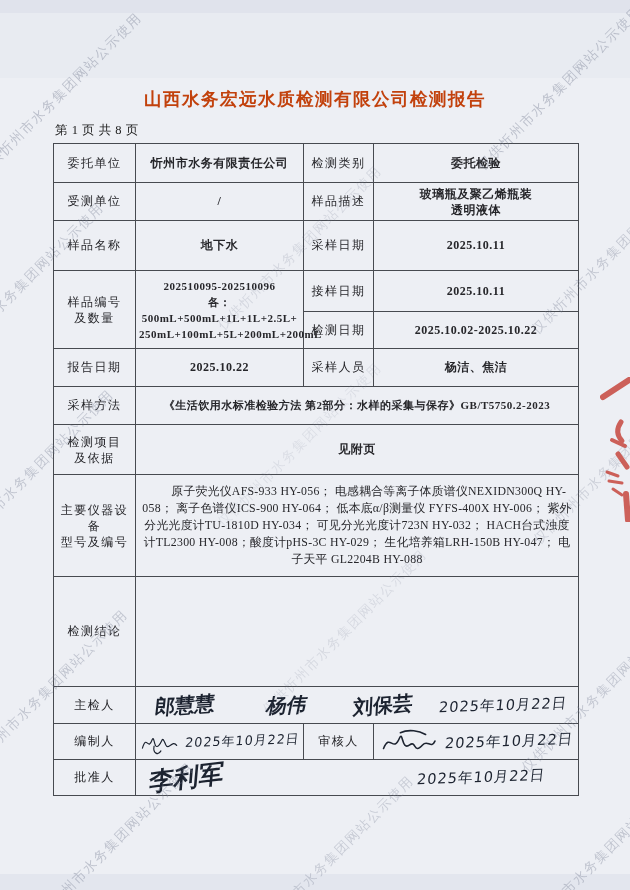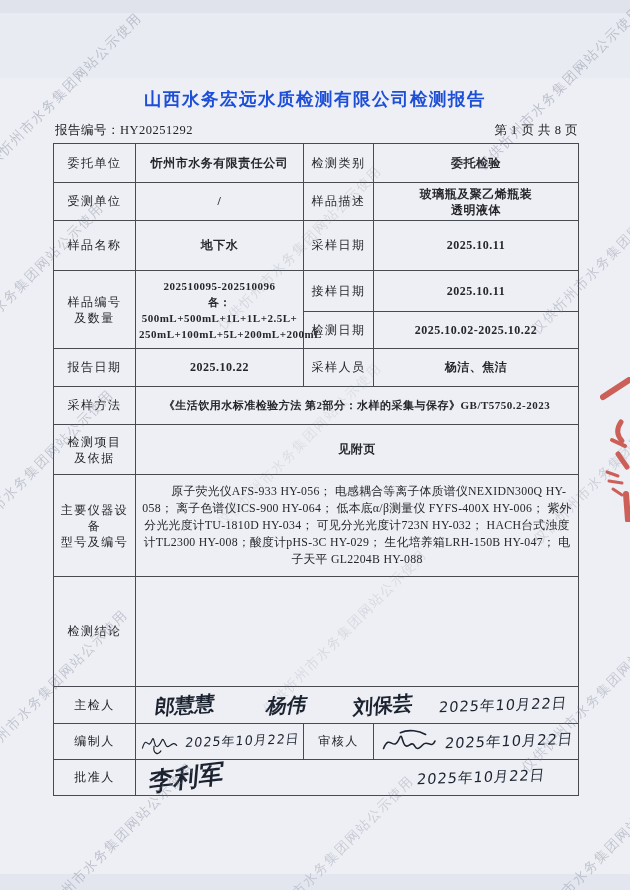--- a/index.html
+++ b/index.html
@@ -10,21 +10,21 @@
     color:#2b2b2b;
   }
   
   .scan-band-top{position:absolute;left:0;top:0;width:630px;height:13px;background:#dce0ea;opacity:.8;}
   .scan-band-upper{position:absolute;left:0;top:13px;width:630px;height:65px;background:#e6e9f0;opacity:.7;}
   .scan-band-bottom{position:absolute;left:0;top:874px;width:630px;height:16px;background:#e0e3ec;opacity:.8;}
 
   .title{
     position:absolute;left:0;top:87px;width:630px;text-align:center;
     font-family:"Liberation Sans","DejaVu Sans",sans-serif;
-    font-size:17.5px;font-weight:bold;letter-spacing:1.5px;color:#1d4ed8;
+    font-size:17.5px;font-weight:bold;letter-spacing:1.5px;color:#c2410c;
   }
   .meta{
     position:absolute;left:55px;top:122px;width:523px;
     display:flex;justify-content:space-between;
     font-size:12.5px;letter-spacing:.5px;color:#222;
   }
   table.report{
     position:absolute;left:53px;top:143px;width:525px;
     border-collapse:collapse;table-layout:fixed;z-index:1;
     font-size:12px;
@@ -73,23 +73,20 @@
 </head>
 <body>
 
 <div class="scan-band-top"></div>
 <div class="scan-band-upper"></div>
 <div class="scan-band-bottom"></div>
 
 <div class="title">山西水务宏远水质检测有限公司检测报告</div>
 
 <div class="meta">
-  <div>
-    <span>报告编号：</span><span>HY20251292</span>
-  </div>
   <div>第 1 页 共 8 页</div>
 </div>
 
 <table class="report">
   <colgroup>
       <col style="width:82px">
       <col style="width:168px">
       <col style="width:70px">
       <col style="width:205px">
     </colgroup>

